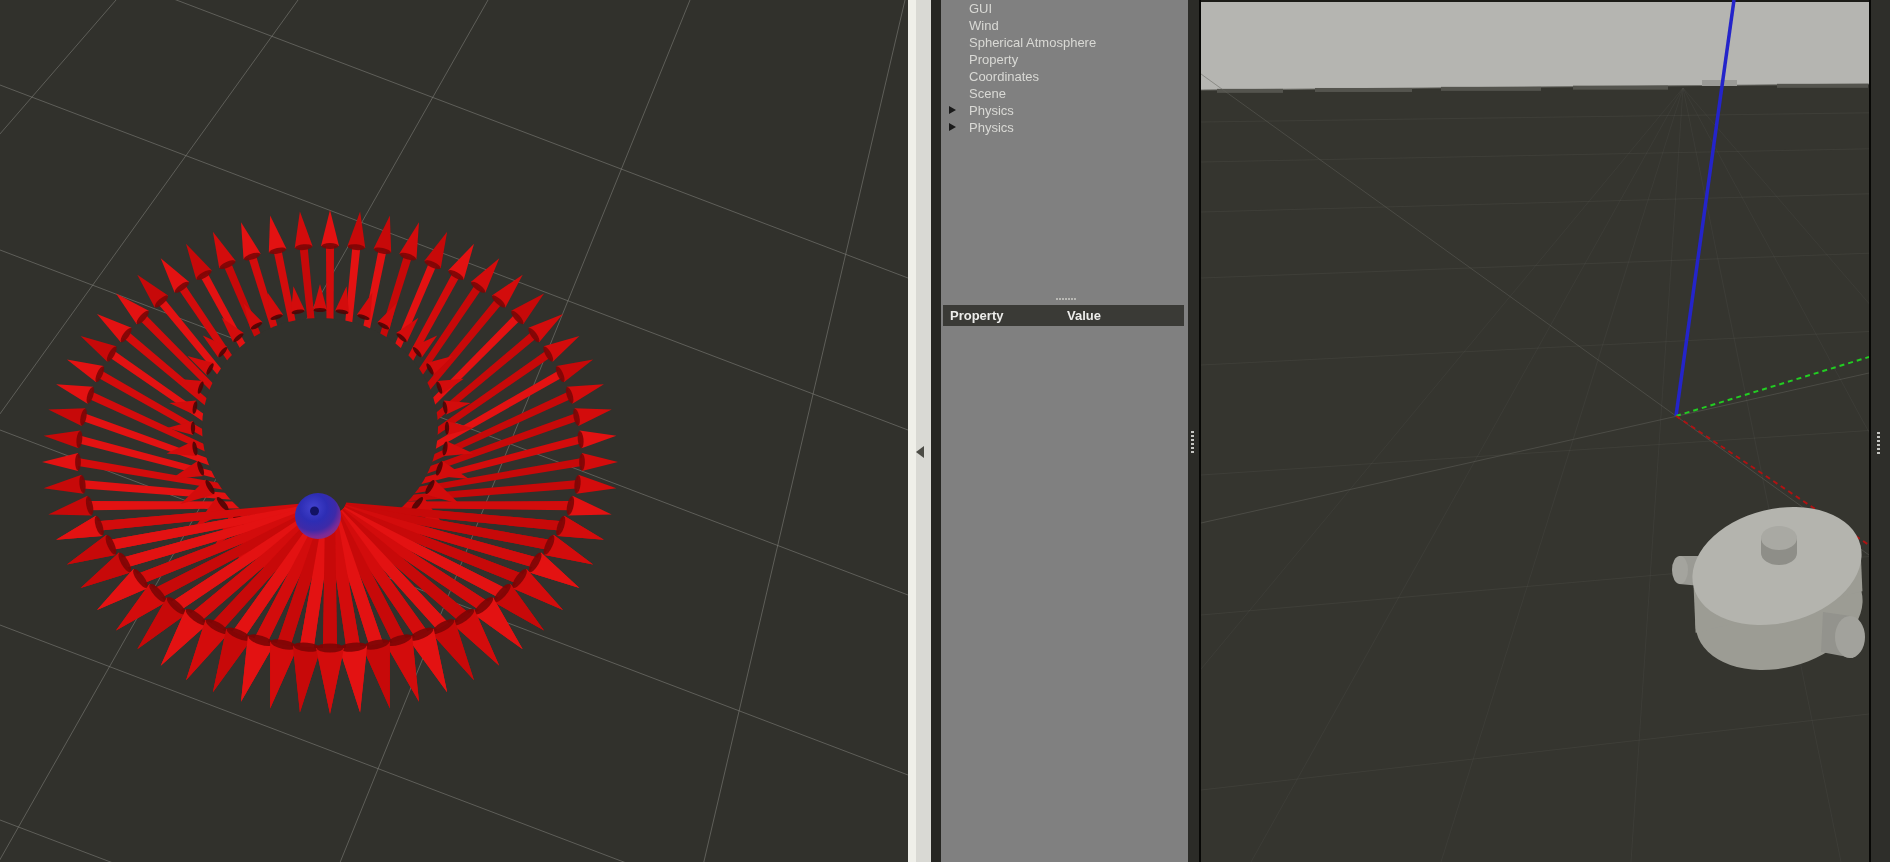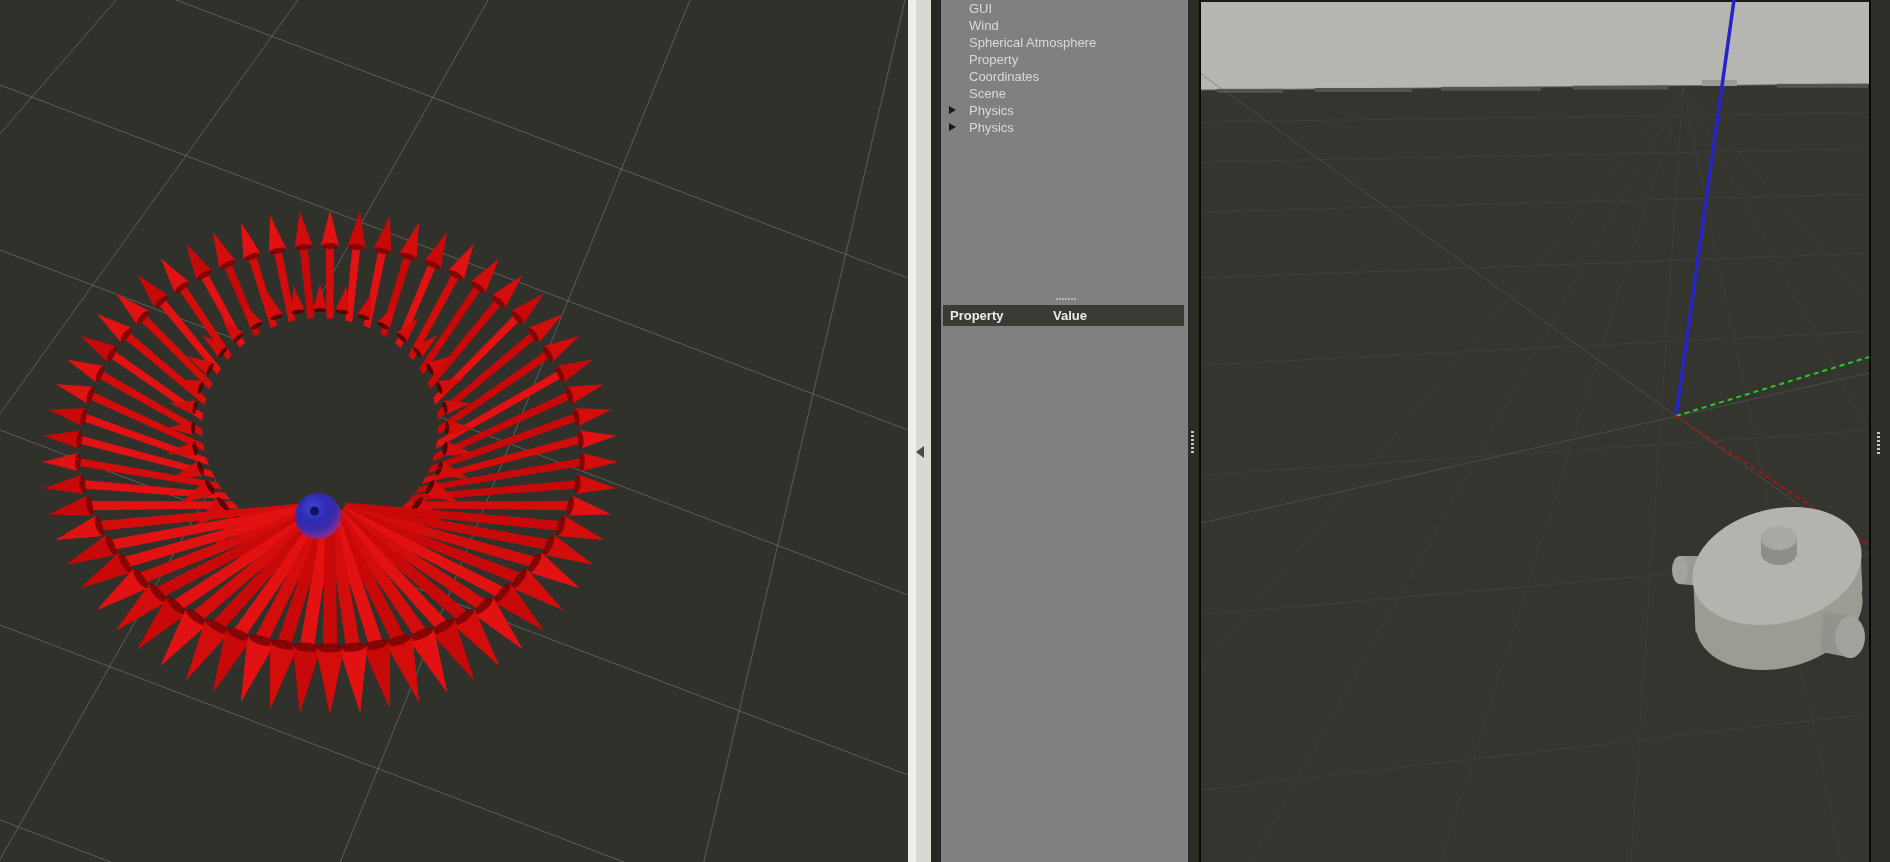--- a/index.html
+++ b/index.html
@@ -21,21 +21,21 @@
         padding-left:28px;position:relative;white-space:nowrap;}
   .texp{position:absolute;left:8px;top:4px;width:0;height:0;
         border-top:4.5px solid transparent;border-bottom:4.5px solid transparent;
         border-left:7px solid #1a1a1a;}
   .prop-dots{position:absolute;left:115px;top:298px;display:flex;gap:1px;}
   .prop-dots i{width:2px;height:2px;background:#b8b8b4;}
   .prop-header{position:absolute;left:2px;top:305px;width:241px;height:21px;
         background:#3a3a36;color:#ececе8;color:#ececea;font-weight:bold;
         font-size:13px;line-height:21px;}
   .ph-prop{padding-left:7px;}
-  .ph-val{position:absolute;left:110px;top:0;}
+  .ph-val{position:absolute;left:124px;top:0;}
   
   #gapL{position:absolute;left:1188px;top:0;width:11px;height:862px;
         background:#2b2b27;border-right:2px solid #070705;}
   #gapR{position:absolute;left:1869px;top:0;width:19px;height:862px;
         background:#2e2e2a;border-left:2px solid #070705;}
   .dotcol{position:absolute;display:flex;flex-direction:column;gap:2px;}
   .dotcol i{width:3px;height:2px;background:#c6c6c2;}
   #gapL .dotcol{left:3px;top:431px;}
   #gapR .dotcol{left:6px;top:432px;}
   

